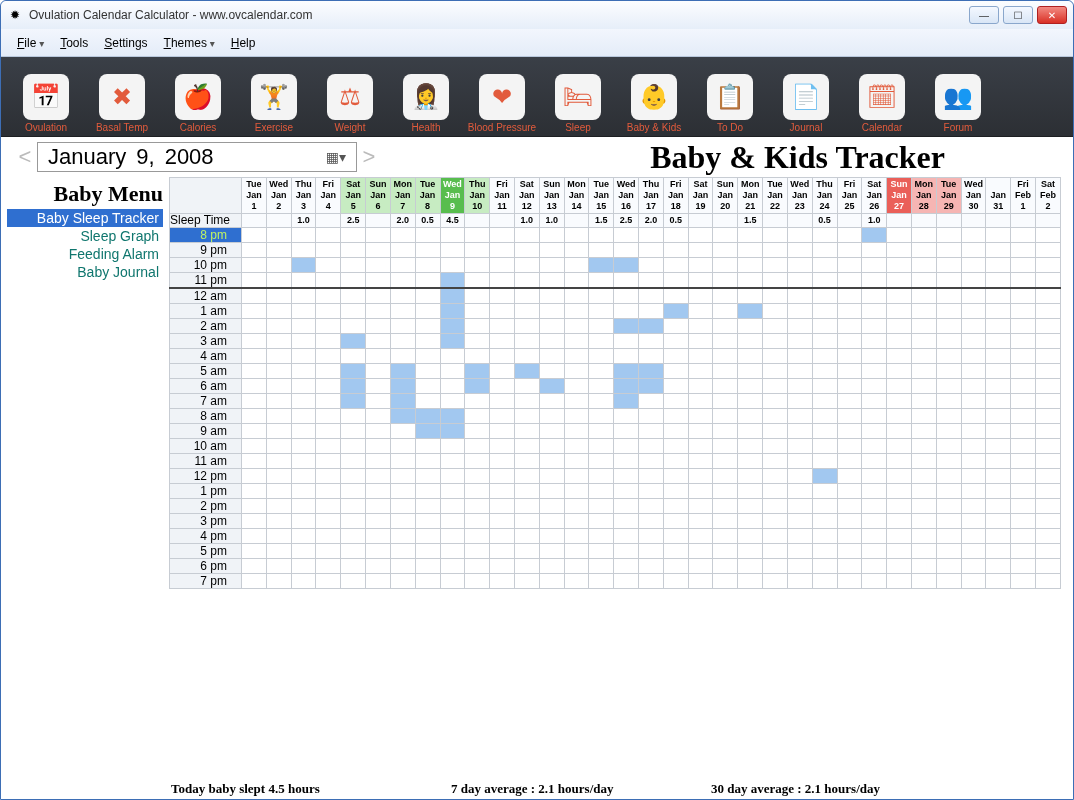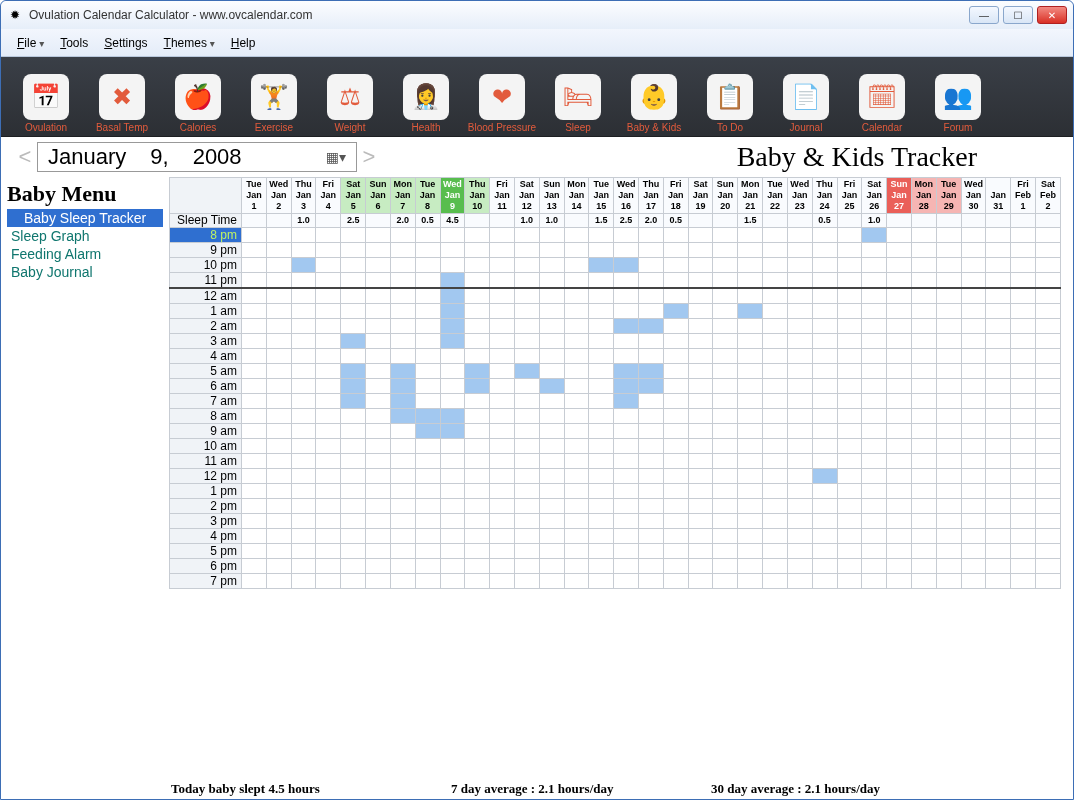--- a/index.html
+++ b/index.html
@@ -21,38 +21,38 @@
 
 
 .toolbar { height: 80px; background: linear-gradient(#3a3f47, #2c2f34); border-bottom: 1px solid #1d1f22; display: flex; align-items: center; padding: 4px 10px; gap: 6px; overflow:hidden;}
 .tbtn { width: 70px; height: 72px; display: flex; flex-direction: column; align-items: center; justify-content: flex-end; color: #e25b3c; font-size: 10px; text-align: center; cursor:pointer; }
 .tbtn .ticon { width: 46px; height: 46px; background: #f4f4f4; border-radius: 8px; margin-bottom: 2px; display:flex; align-items:center; justify-content:center; font-size:24px;}
 .tbtn .tlabel { white-space: nowrap; }
 
 
 .daterow { height: 40px; display: flex; align-items: center; padding: 4px 12px; background:#fff;}
 .arrow { width: 24px; height: 28px; color: #bbb; font-size: 22px; display:flex; align-items:center; justify-content:center; cursor:pointer;}
-.datebox { border: 1px solid #999; height: 30px; min-width: 320px; display: flex; align-items: center; padding: 0 10px; font-family: Arial; font-size: 22px; gap:24px;}
+.datebox { border: 1px solid #999; height: 30px; min-width: 320px; display: flex; align-items: center; padding: 0 10px; font-family: Arial; font-size: 22px; gap:10px;}
 .datebox .dicon { margin-left:auto; font-size:14px; color:#555;}
-.pagetitle { margin-left: auto; margin-right: 84px; font-family: Georgia, "Times New Roman", serif; font-weight: normal; font-size: 28px; }
+.pagetitle { margin-left: auto; margin-right: 116px; font-family: Georgia, "Times New Roman", serif; font-weight: bold; font-size: 32px; }
 
 
 .main { display: flex; height: 600px; background:#fff;}
-.sidebar { width: 168px; padding: 4px 6px; }
+.sidebar { width: 168px; padding: 4px 6px; text-align: right; }
 .sidebar h2 { font-family: Georgia, "Times New Roman", serif; font-size: 22px; font-weight: bold; margin-bottom: 2px;}
 .sidebar .sitem { padding: 1px 4px; font-size: 14px; color: #0f766e; cursor:pointer;}
 .sidebar .sitem.sel { background: #2f6fd0; color: #fff; padding-left: 17px; }
 
 .content { flex: 1; position: relative; padding-right: 12px;}
 
 
 .gridwrap { position:relative; overflow:hidden;}
 table.grid { border-collapse: collapse; table-layout: fixed; width: 100%; }
 table.grid th, table.grid td { border: 1px solid #c7ccd3; font-size: 9px; text-align: center; padding: 0; height: 14px; white-space:nowrap; overflow:hidden;}
-table.grid th.rowhead, table.grid td.rowhead { width: 72px; background: #f0f3f7; font-size: 12px; text-align: right; padding-right: 4px; font-weight:normal;}
+table.grid th.rowhead, table.grid td.rowhead { width: 72px; background: #f0f3f7; font-size: 12px; text-align: right; padding-right: 14px; font-weight:normal;}
 table.grid thead th { background: #f9fbfe; line-height:11px; }
 table.grid thead tr.daterow2 th { height: 36px; font-size: 9px; line-height:11px;}
 th.bg-lightgreen { background: #c7ecc2 !important; }
 th.bg-green { background: #58bd4e !important; color:#fff;}
 th.bg-pink { background: #f6b5b3 !important;}
 th.bg-red { background: #ea5f59 !important; color:#fff;}
 td.fill { background: #a2c8f0; }
 tr.rowsel td.rowhead { background:#2f6fd0; color:#bef264;}
 tr.sep td { border-top: 2px solid #444; }
 

